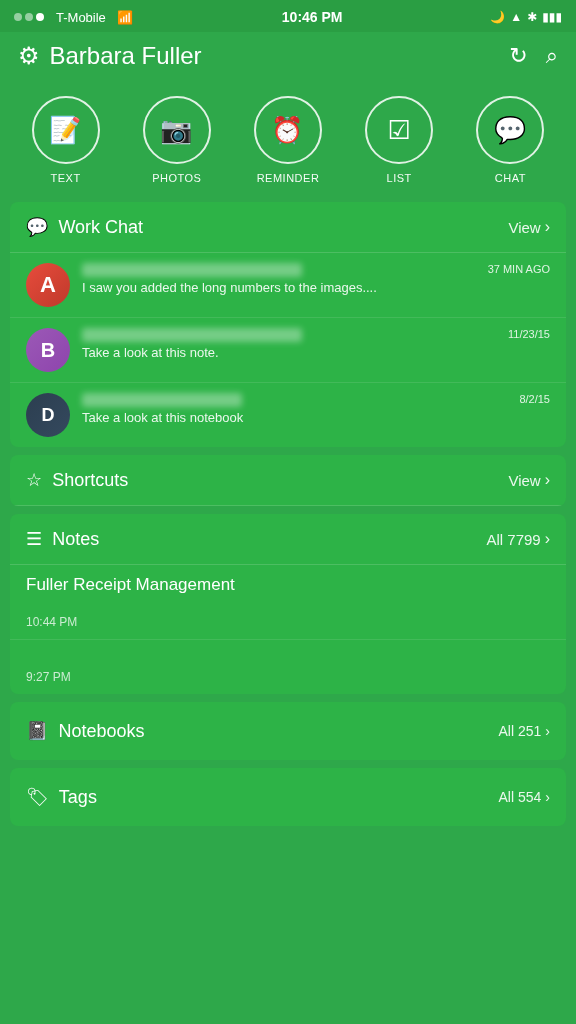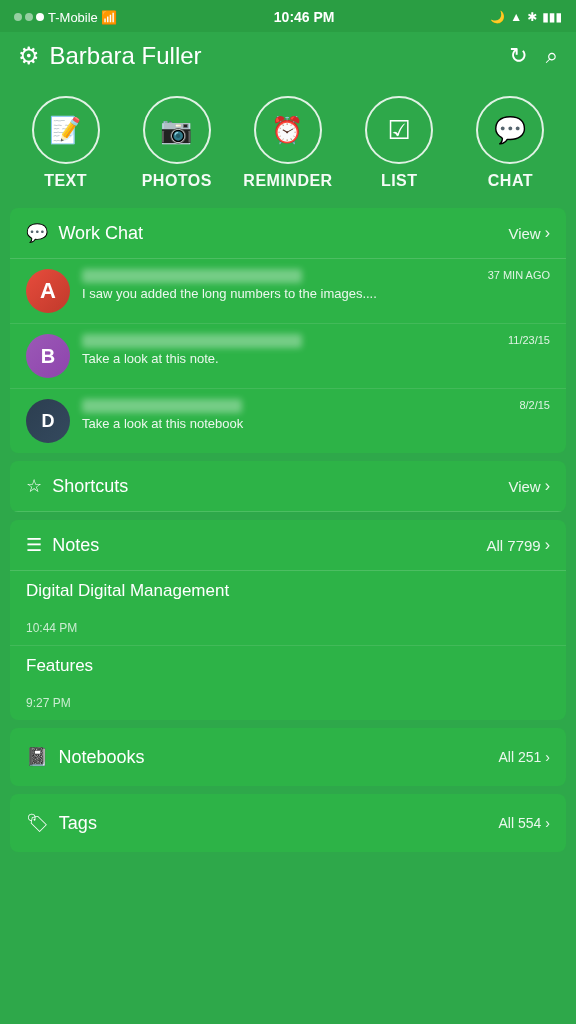--- a/index.html
+++ b/index.html
@@ -15,21 +15,21 @@
 
     
     .status-bar {
       display: flex;
       justify-content: space-between;
       align-items: center;
       padding: 6px 14px 4px;
       background-color: #2a9e43;
       height: 32px;
     }
-    .status-left { display: flex; align-items: center; gap: 4px; font-size: 13px; }
+    .status-left { display: flex; align-items: center; gap: 12px; font-size: 13px; }
     .status-dots { display: flex; gap: 3px; }
     .status-dot { width: 8px; height: 8px; border-radius: 50%; background: #fff; opacity: 0.5; }
     .status-dot.filled { opacity: 1; }
     .status-carrier { font-size: 13px; font-weight: 500; }
     .wifi-icon { font-size: 13px; }
     .status-center { font-size: 14px; font-weight: 600; }
     .status-right { display: flex; align-items: center; gap: 5px; font-size: 12px; }
 
     
     .header {
@@ -64,23 +64,23 @@
       width: 68px;
       height: 68px;
       border-radius: 50%;
       border: 2px solid rgba(255,255,255,0.85);
       display: flex;
       align-items: center;
       justify-content: center;
       font-size: 26px;
     }
     .qa-label {
-      font-size: 16px;
+      font-size: 11px;
       letter-spacing: 0.5px;
-      font-weight: 700;
+      font-weight: 400;
       color: rgba(255,255,255,0.95);
     }
 
     
     .section {
       background-color: #2db347;
       margin: 8px 10px;
       border-radius: 8px;
       overflow: hidden;
     }
@@ -289,25 +289,24 @@
       <span class="section-header-icon">☰</span>
       <span>Notes</span>
     </div>
     <div class="section-view">
       <span>All 7799</span>
       <span class="chevron">›</span>
     </div>
   </div>
 
   <div class="note-item">
-    <div class="note-title">Digital Digital Management</div>
+    <div class="note-title">Fuller Receipt Management</div>
     <div class="note-time">10:44 PM</div>
   </div>
   <div class="note-item">
-    <div class="note-title">Features</div>
     <div class="note-time">9:27 PM</div>
   </div>
 </div>
 
 <div class="simple-section">
   <div class="simple-section-row">
     <div class="simple-section-left">
       <span>📓</span>
       <span>Notebooks</span>
     </div>

